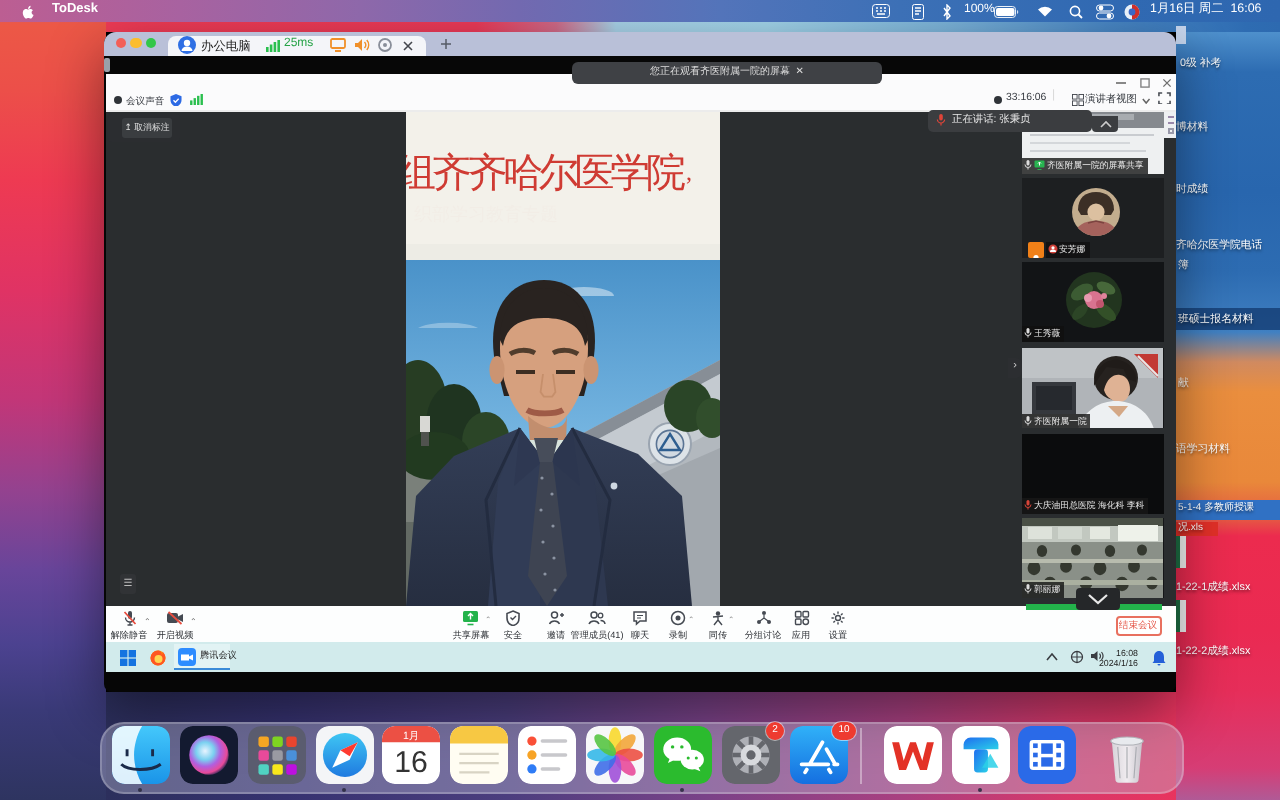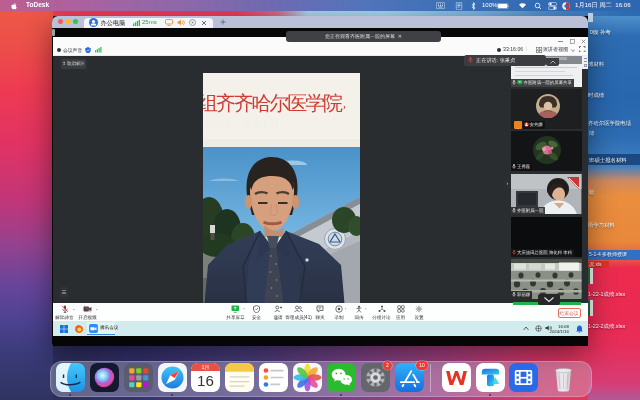--- a/index.html
+++ b/index.html
@@ -19,21 +19,21 @@
 #tabbar{left:0;top:0;width:536px;height:12px;background:#b9c0d8;}
 .light{position:absolute;top:3.6px;width:5.2px;height:5.2px;border-radius:50%;}
 #tab{left:32px;top:2px;width:129px;height:10px;background:#f4f5f9;border-radius:4px 4px 0 0;}
 #blackTop{left:0;top:12px;width:536px;height:10px;background:#070707;}
 #whitebar{left:1px;top:21.5px;width:535px;height:18.5px;background:#fbfbfc;border-bottom:1px solid #ececec;}
 #videoarea{left:1px;top:40px;width:535px;height:247px;background:#2a2d2f;}
 #toolbar{left:1px;top:287px;width:535px;height:18.5px;background:#fdfefe;}
 #taskbar{left:1px;top:305.5px;width:535px;height:15px;background:#d2ebec;}
 #blackBottom{left:1px;top:320.5px;width:535px;height:9.5px;background:#060606;}
 
-#video{left:151px;top:40px;width:156.5px;height:297px;overflow:hidden;margin-top:17px;}
+#video{left:151px;top:40px;width:156.5px;height:297px;overflow:hidden;}
 
 .thumb{position:absolute;left:459px;width:70.5px;overflow:hidden;background:#141517;}
 .tlabel{position:absolute;left:0;bottom:0;background:rgba(16,16,16,0.78);color:#e8e8e8;font-size:4.4px;line-height:7px;padding:0 2px 0 1px;white-space:nowrap;display:flex;align-items:center;}
 
 .titem{position:absolute;top:289.5px;width:40px;text-align:center;color:#2f3237;font-size:4.6px;}
 .titem .lbl{display:block;margin-top:1.2px;white-space:nowrap;}
 
 #dock{left:50px;top:360.5px;width:542px;height:36.5px;background:rgba(190,188,214,0.38);border:0.5px solid rgba(255,255,255,0.22);border-radius:12px;}
 .dicon{position:absolute;top:363px;width:29px;height:29px;border-radius:6.5px;}
 .ddot{position:absolute;top:394px;width:2.4px;height:2.4px;border-radius:50%;background:rgba(40,40,60,0.85);}

